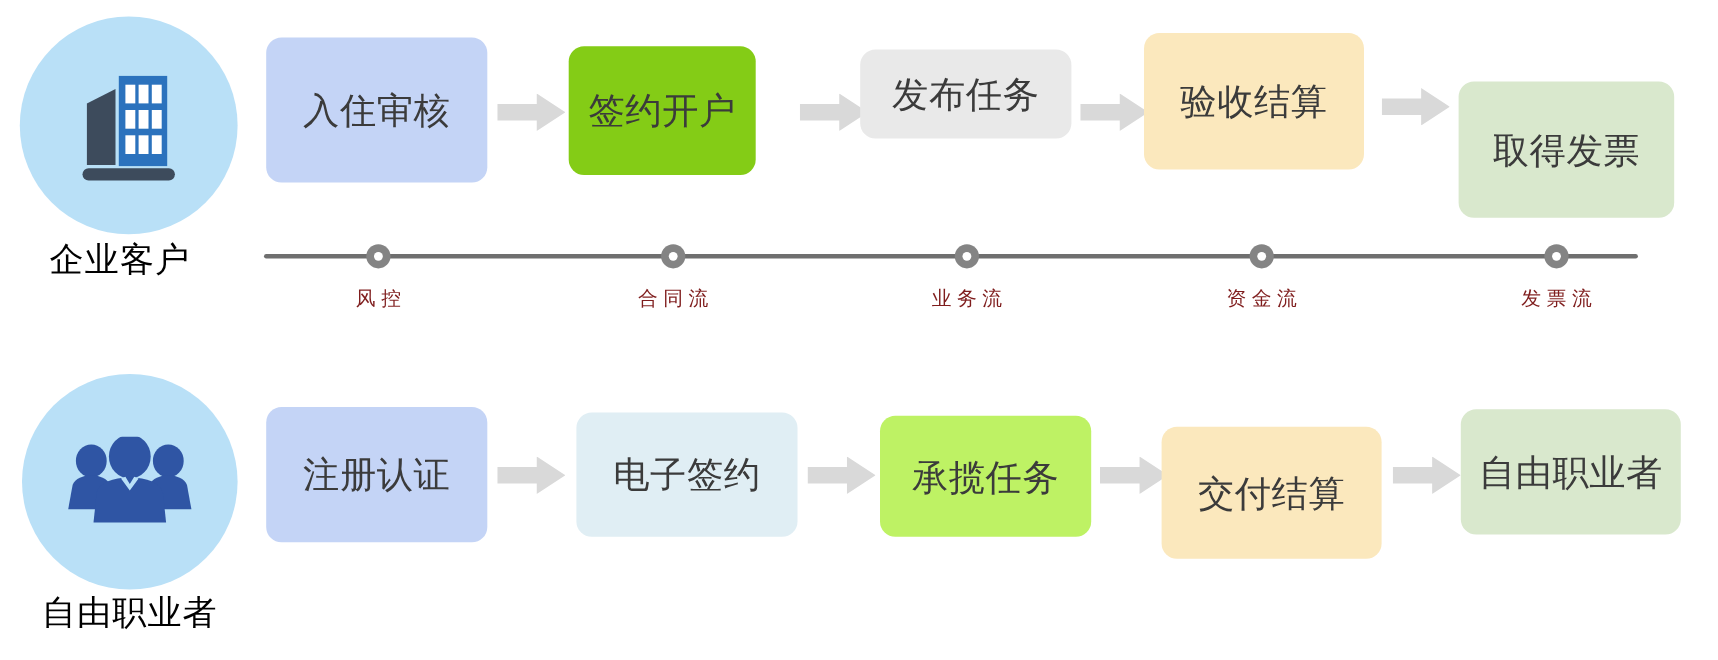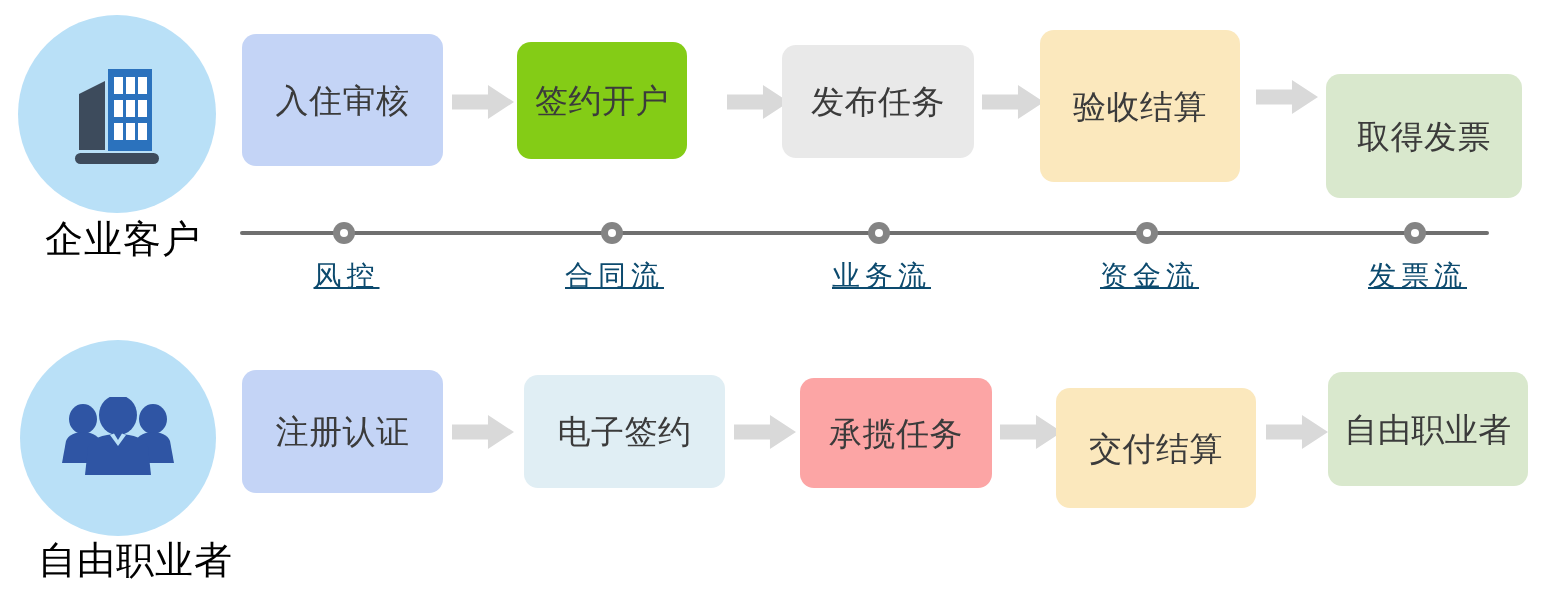--- a/index.html
+++ b/index.html
@@ -23,21 +23,21 @@
     position: absolute;
     border-radius: 50%;
     background: #b9e0f7;
     display: flex;
     align-items: center;
     justify-content: center;
   }
   .actor-label {
     position: absolute;
     color: #000000;
-    font-size: 38px;
+    font-size: 31px;
     line-height: 1;
     white-space: nowrap;
     letter-spacing: 1px;
   }
 
   
   .flow-box {
     position: absolute;
     border-radius: 14px;
     display: flex;
@@ -83,28 +83,27 @@
     top: 50%;
     width: 8px;
     height: 8px;
     margin-left: -4px;
     margin-top: -4px;
     border-radius: 50%;
     background: #ffffff;
   }
   .timeline-label {
     position: absolute;
-    font-size: 28px;
-    color: #0c4a6e;
+    font-size: 18px;
+    color: #7f1d1d;
     line-height: 1;
     white-space: nowrap;
     letter-spacing: 5px;
     transform: translateX(-50%);
     text-indent: 5px;
-    text-decoration: underline;
   }
 </style>
 </head>
 <body>
 
 <div class="canvas">
 
   <div class="actor-circle" style="left:18px; top:15px; width:198px; height:198px;">
     <svg width="120" height="118" viewBox="0 0 120 118">
 
@@ -147,26 +146,26 @@
   <div class="flow-box" style="left:242px; top:34px; width:201px; height:132px; background:#c4d4f6;">
     <span class="flow-box-label">入住审核</span>
   </div>
   <div class="arrow" style="left:452px; top:85px; width:62px; height:34px;"></div>
 
   <div class="flow-box" style="left:517px; top:42px; width:170px; height:117px; background:#84cc16;">
     <span class="flow-box-label">签约开户</span>
   </div>
   <div class="arrow" style="left:727px; top:85px; width:62px; height:34px;"></div>
 
-  <div class="flow-box" style="left:782px; top:45px; width:192px; height:113px; background:#e9e9e9;">
+  <div class="flow-box" style="left:782px; top:45px; width:192px; height:81px; background:#e9e9e9;">
     <span class="flow-box-label">发布任务</span>
   </div>
   <div class="arrow" style="left:982px; top:85px; width:62px; height:34px;"></div>
 
-  <div class="flow-box" style="left:1040px; top:30px; width:200px; height:152px; background:#fbe8bd;">
+  <div class="flow-box" style="left:1040px; top:30px; width:200px; height:124px; background:#fbe8bd;">
     <span class="flow-box-label">验收结算</span>
   </div>
   <div class="arrow" style="left:1256px; top:80px; width:62px; height:34px;"></div>
 
   <div class="flow-box" style="left:1326px; top:30px; width:196px; height:124px; background:#d9e8cd;margin-top:44px;">
     <span class="flow-box-label">取得发票</span>
   </div>
 
   <div class="timeline-line" style="left:240px; top:231px; width:1249px;"></div>
 
@@ -188,21 +187,21 @@
   <div class="flow-box" style="left:242px; top:370px; width:201px; height:123px; background:#c4d4f6;">
     <span class="flow-box-label">注册认证</span>
   </div>
   <div class="arrow" style="left:452px; top:415px; width:62px; height:34px;"></div>
 
   <div class="flow-box" style="left:524px; top:375px; width:201px; height:113px; background:#e0eef4;">
     <span class="flow-box-label">电子签约</span>
   </div>
   <div class="arrow" style="left:734px; top:415px; width:62px; height:34px;"></div>
 
-  <div class="flow-box" style="left:800px; top:378px; width:192px; height:110px; background:#fca5a5;">
+  <div class="flow-box" style="left:800px; top:378px; width:192px; height:110px; background:#bef264;">
     <span class="flow-box-label">承揽任务</span>
   </div>
   <div class="arrow" style="left:1000px; top:415px; width:62px; height:34px;"></div>
 
   <div class="flow-box" style="left:1056px; top:388px; width:200px; height:120px; background:#fbe8bd;">
     <span class="flow-box-label">交付结算</span>
   </div>
   <div class="arrow" style="left:1266px; top:415px; width:62px; height:34px;"></div>
 
   <div class="flow-box" style="left:1328px; top:372px; width:200px; height:114px; background:#d9e8cd;">

